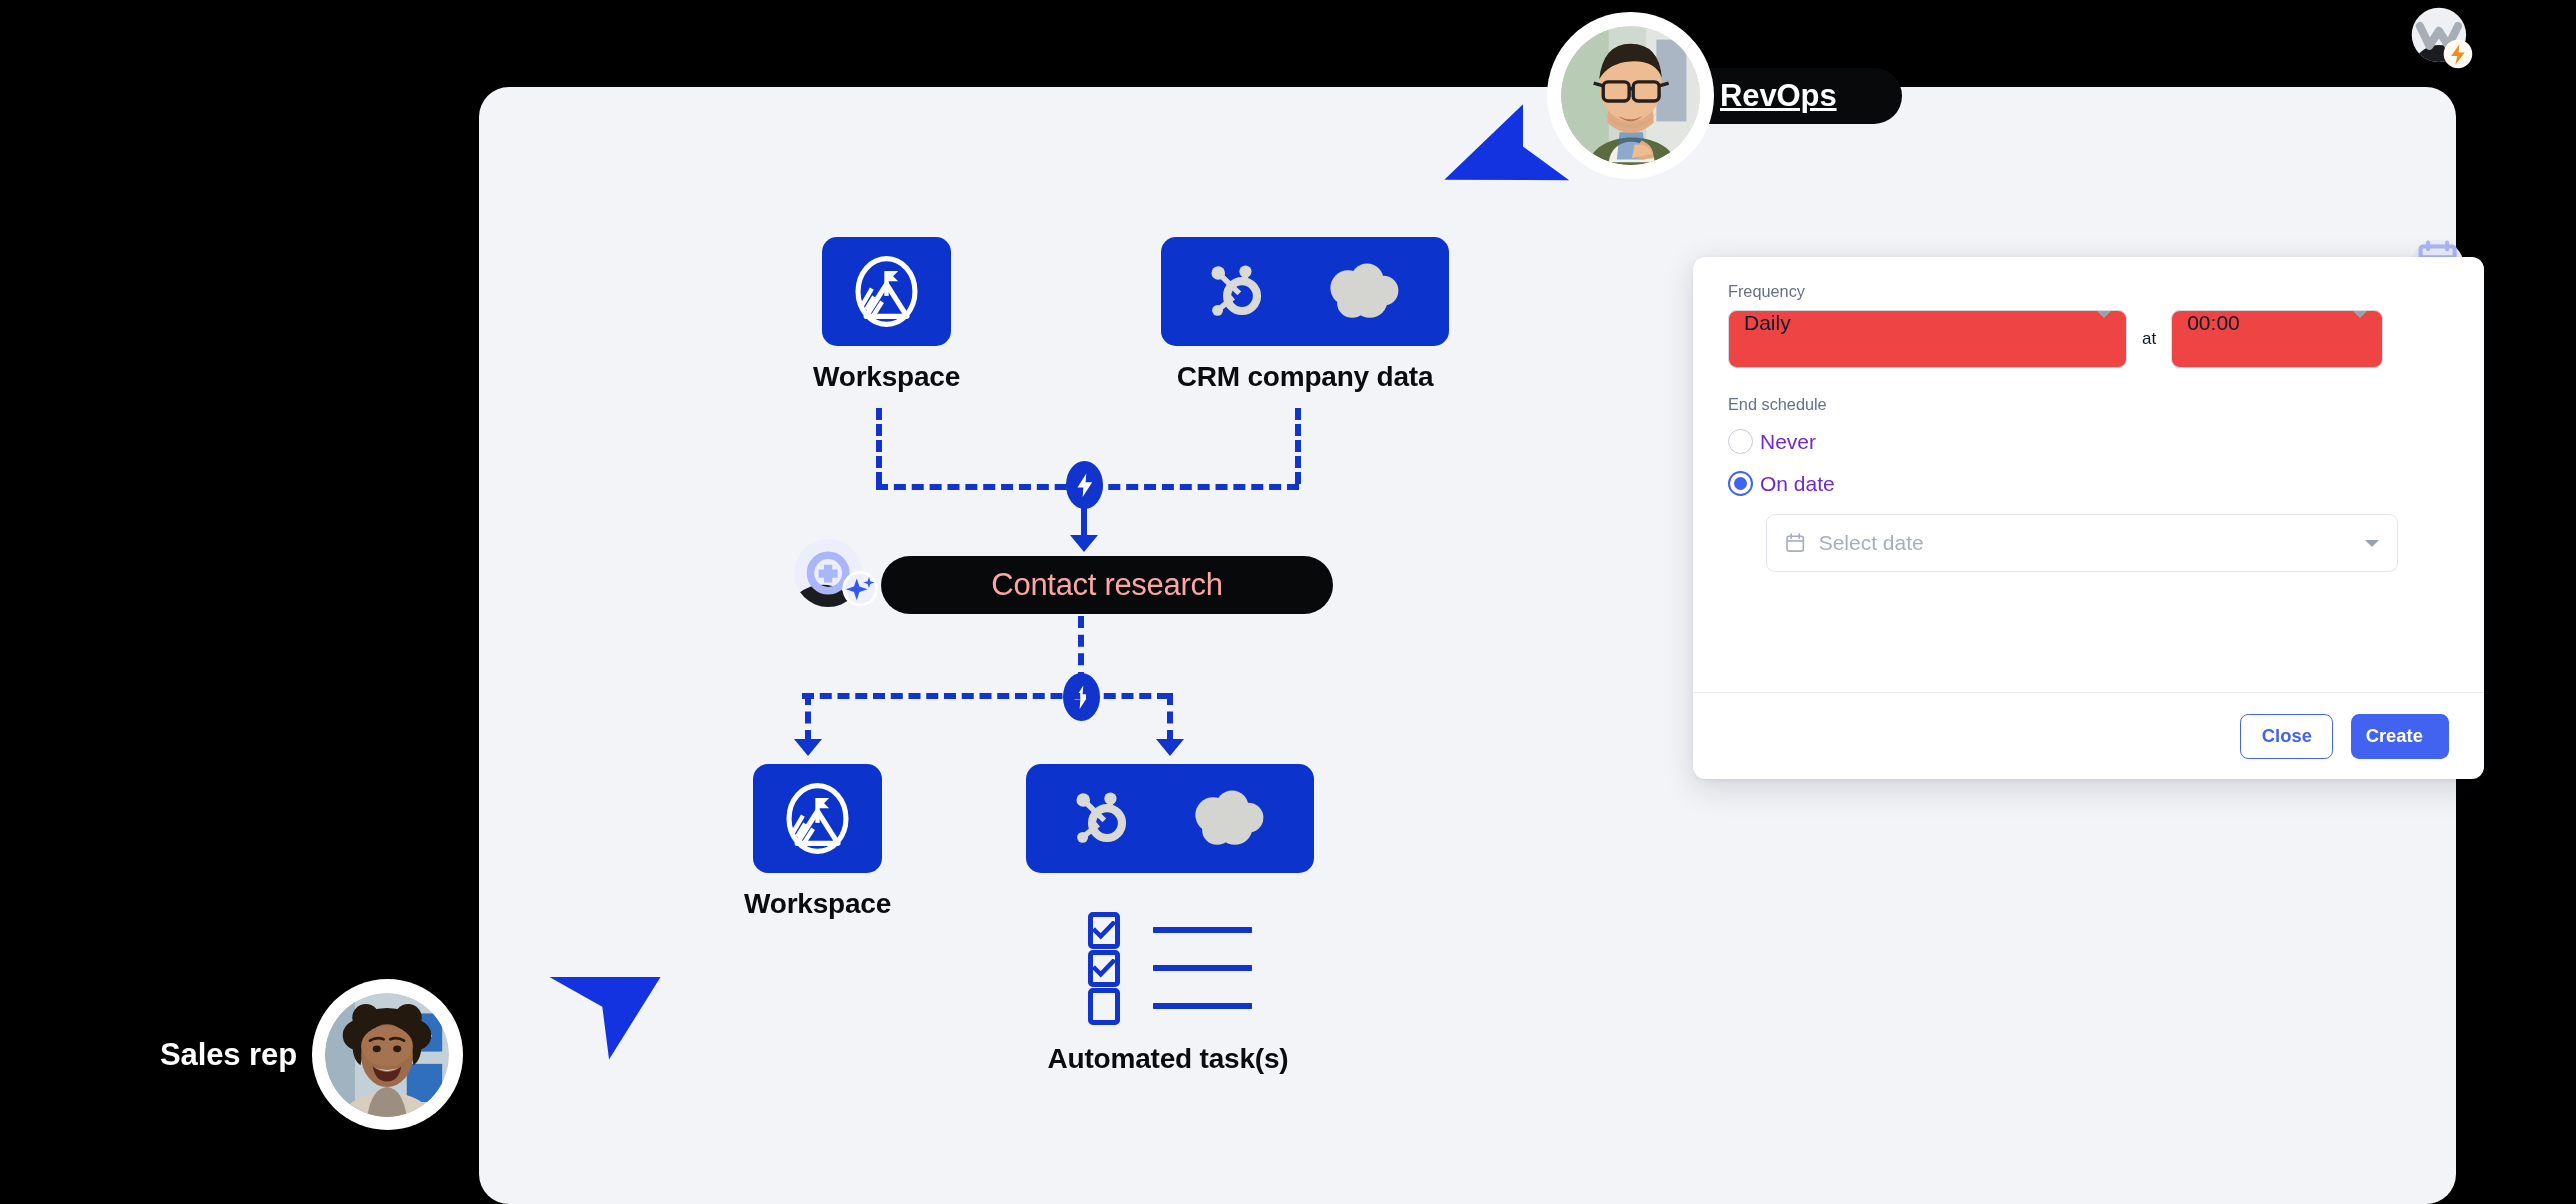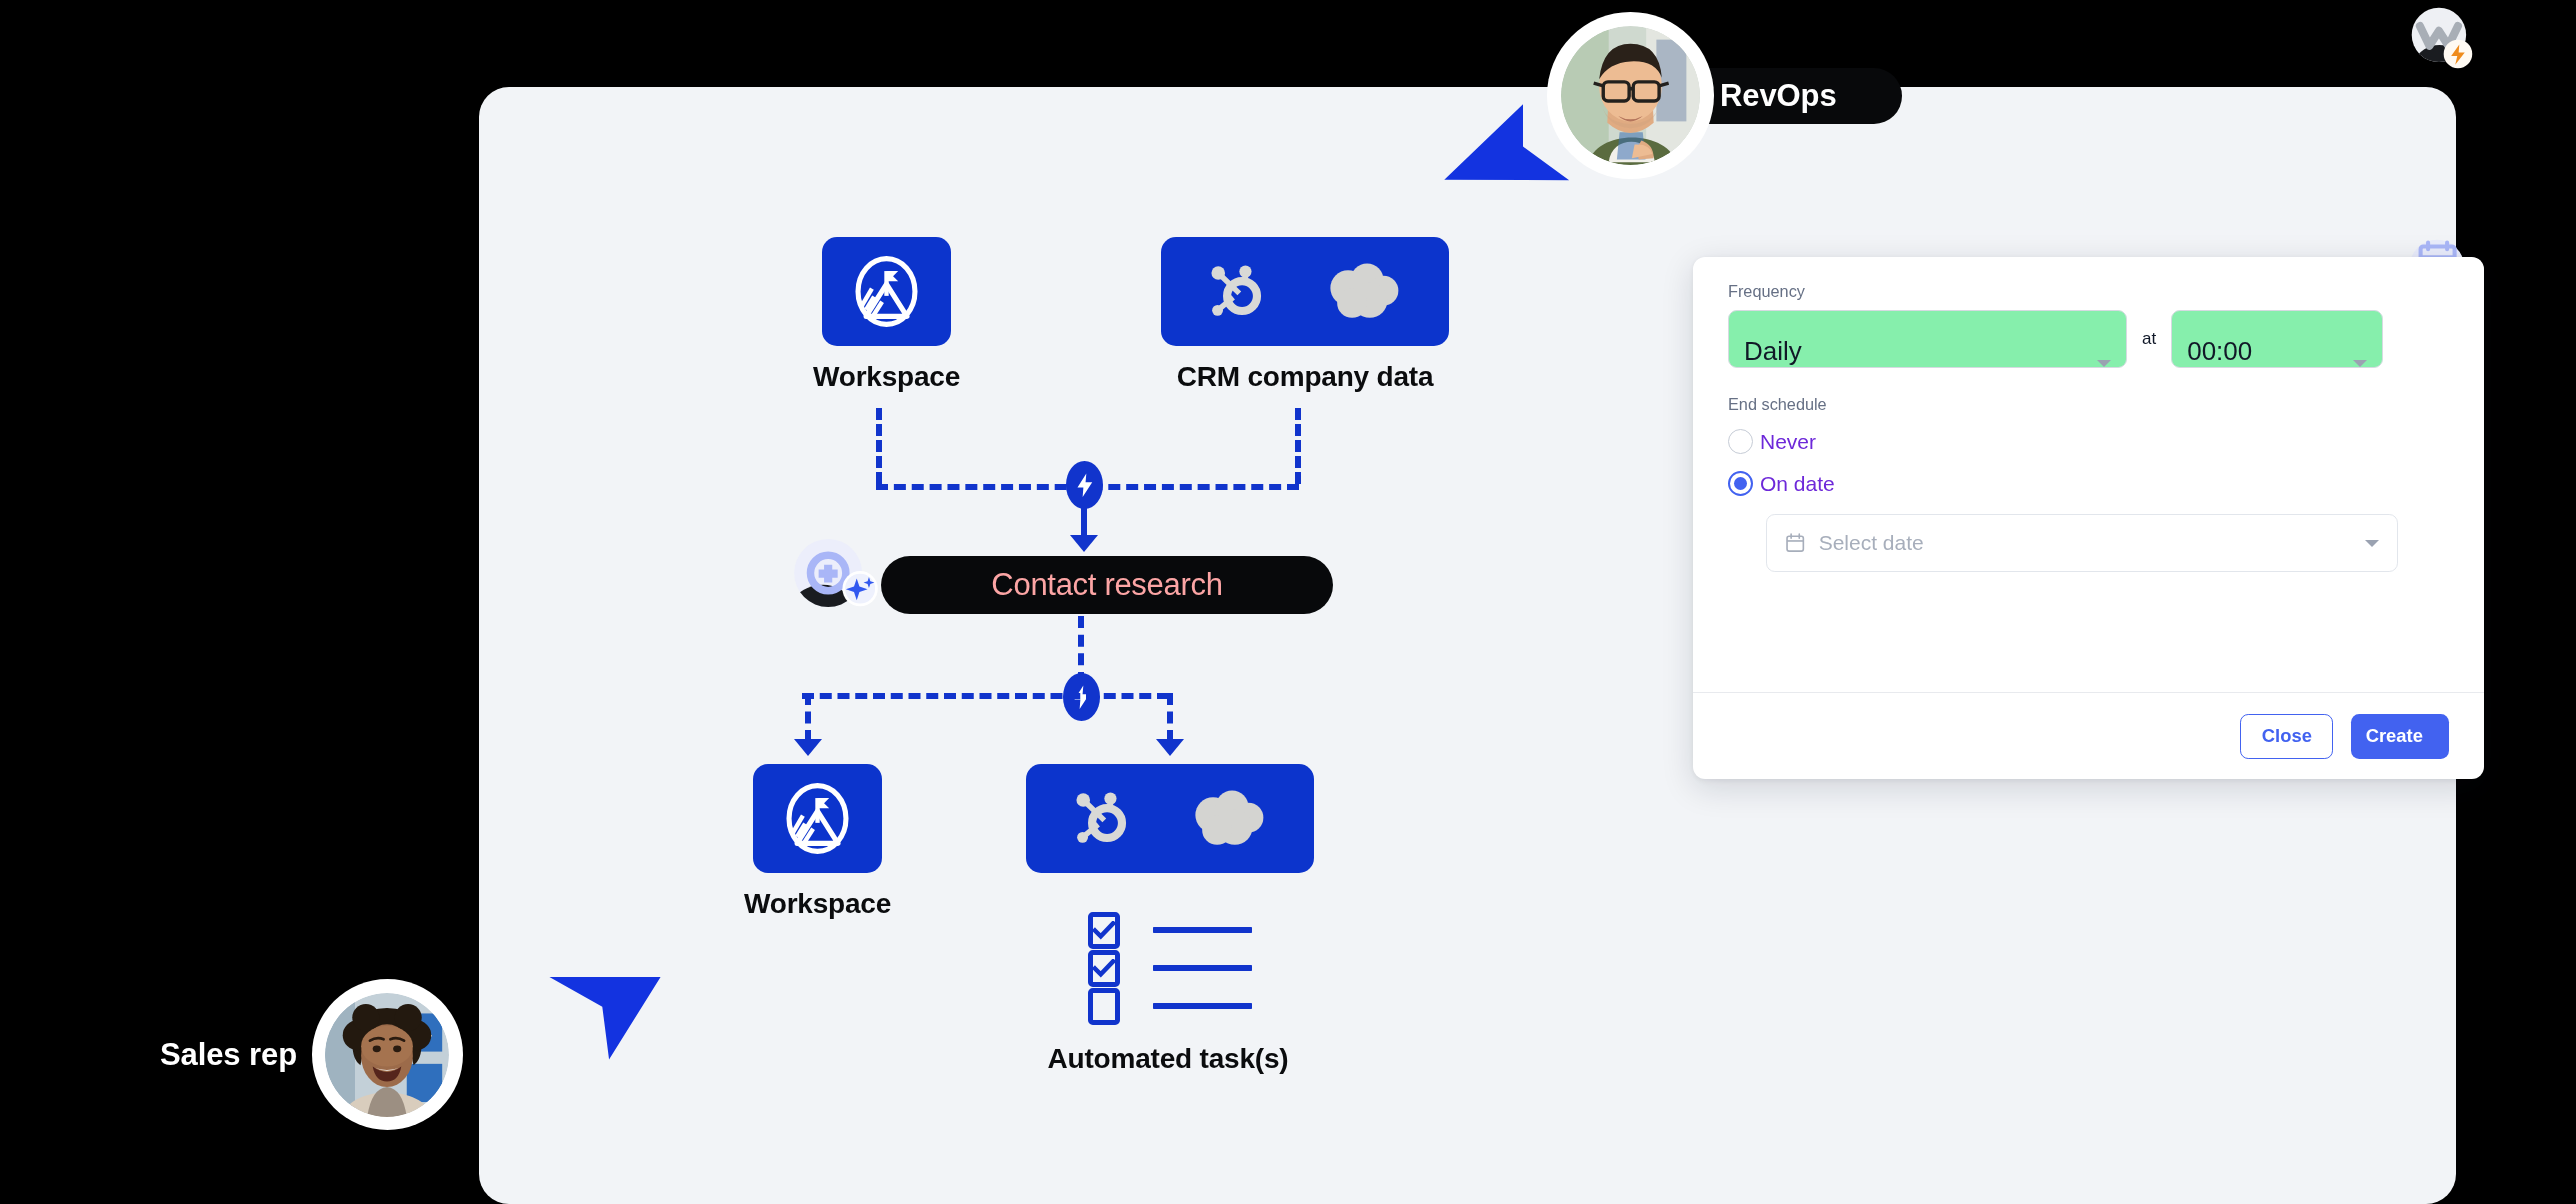--- a/index.html
+++ b/index.html
@@ -88,20 +88,21 @@
   
   .persona{ position:absolute; display:flex; align-items:center; }
   .avatar-ring{
     border-radius:50%; background:#fff; display:flex; align-items:center;
     justify-content:center; position:relative; z-index:3;
   }
   .avatar-img{ border-radius:50%; overflow:hidden; position:relative; }
   .pill-black{
     background:#08090b; color:#fff; font-weight:700; display:flex; align-items:center;
     letter-spacing:-0.1px;
+    text-decoration:underline;
   }
 
   
   #persona-revops{ left:1547px; top:12.2px; }
   #persona-revops .avatar-ring{ width:167px; height:167px; }
   #persona-revops .avatar-img{ width:139px; height:139px; }
   #persona-revops .pill-black{
     height:56px; border-radius:28.6px; padding:0 65px 0 88px; margin-left:-82px;
     font-size:31px; z-index:2;
   }
@@ -134,22 +135,22 @@
   #dialog .dlg-head{
     height:78px; display:flex; align-items:center; padding:0 35px;
     border-bottom:0.7px solid #e8eaee;
   }
   #dialog .dlg-title{ font-size:24px; font-weight:700; color:#101828; letter-spacing:-0.1px;}
   #dialog .dlg-body{ padding:24.5px 35px 6.8px 35px; }
   .fld-label{ font-size:16.3px; color:#667085; margin-bottom:9.5px; }
   .row-freq{ display:flex; align-items:center; gap:0; }
   .select{
     height:58px; border:0.7px solid #d6dae1; border-radius:8.8px;
-    display:flex; align-items:flex-end; padding:0 15px; background:#86efac;
-    font-size:26px; color:#111827;
+    display:flex; align-items:flex-start; padding:0 15px; background:#ef4444;
+    font-size:21px; color:#111827;
   }
   #sel-frequency{ width:399px; }
   #sel-time{ width:212px; }
   .at-word{ font-size:17px; color:#101828; margin:0 15px; }
   .caret{ margin-left:auto; width:0;height:0;
     border-left:7.5px solid transparent;border-right:7.5px solid transparent;
     border-top:7.5px solid #9aa2b1; }
   .sec-title{ font-size:16.3px; color:#667085; margin:27px 0 6.8px; }
   .radio-row{ display:flex; align-items:center; height:42px; }
   .radio{

